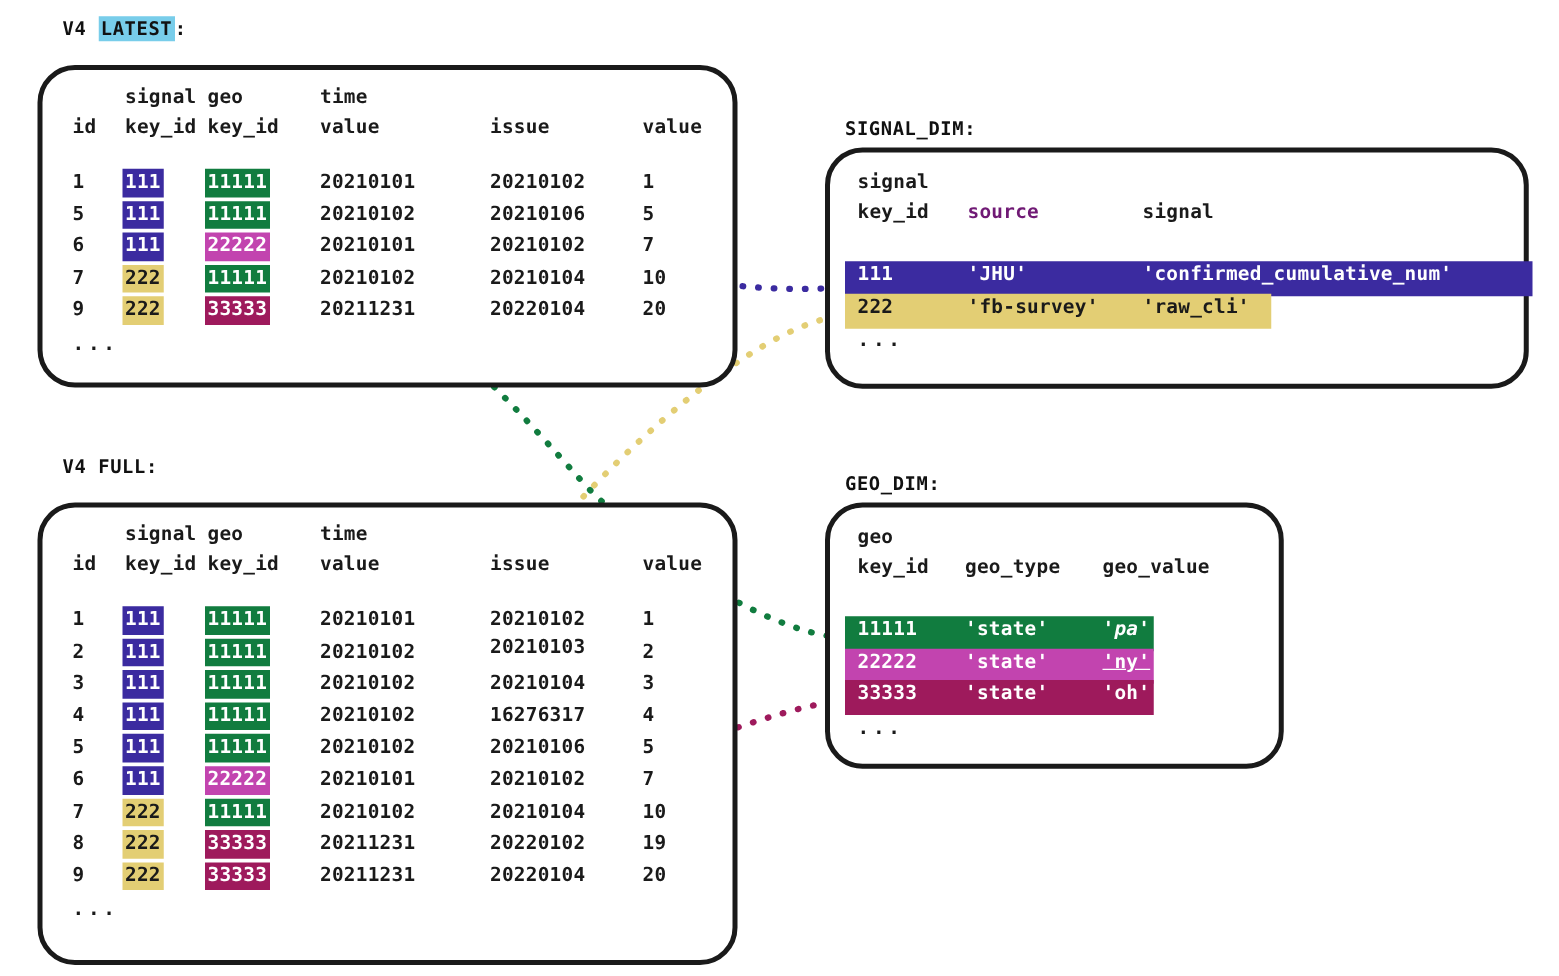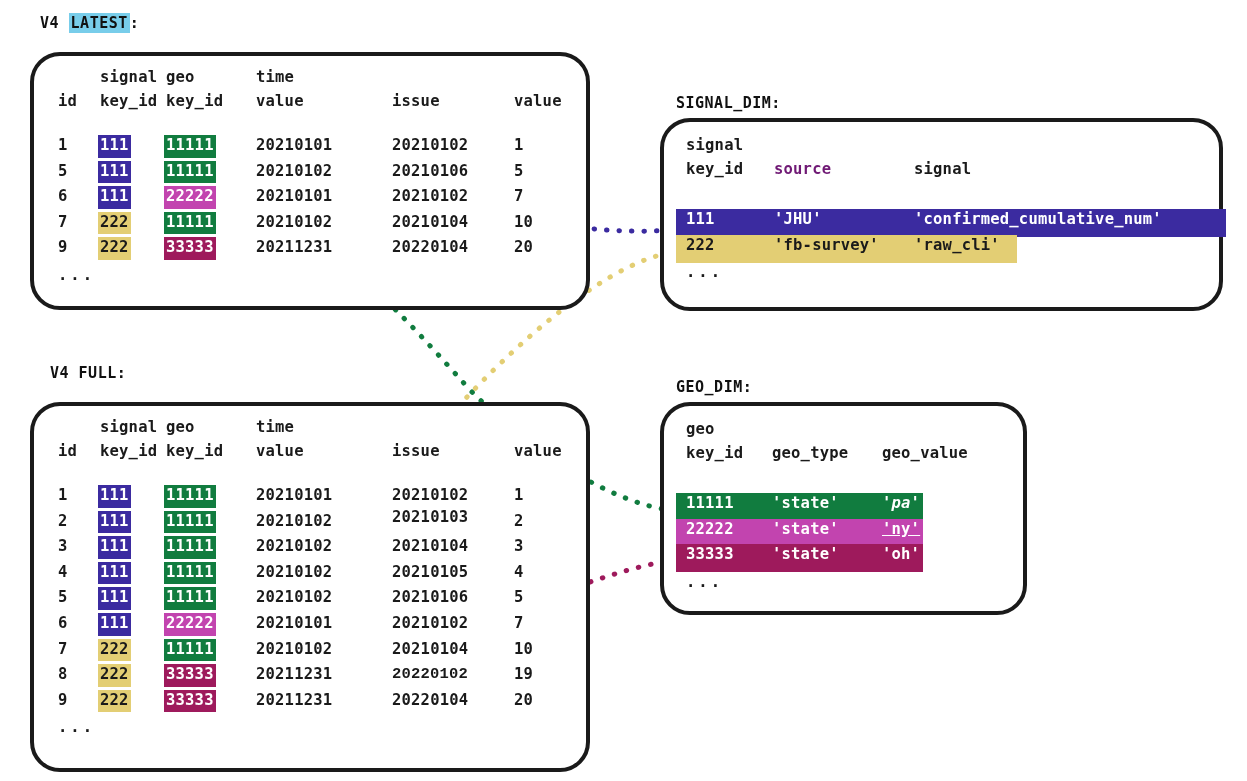--- a/index.html
+++ b/index.html
@@ -42,21 +42,21 @@
 
 <svg class="layer" id="wires" width="1247" height="781">
   <path d="M 140 150 C 300 150, 360 175, 470 205 C 580 235, 640 232, 672 230" fill="none" stroke="#3B2BA0" stroke-width="5" stroke-linecap="round" stroke-dasharray="0.5 12"></path>
   <path d="M 232 228 C 330 232, 380 290, 470 390 C 560 480, 640 508, 672 510" fill="none" stroke="#117C3F" stroke-width="5" stroke-linecap="round" stroke-dasharray="0.5 12"></path>
   <path d="M 140 667 C 240 667, 300 600, 420 450 C 520 330, 620 258, 672 253" fill="none" stroke="#E3CE74" stroke-width="5" stroke-linecap="round" stroke-dasharray="0.5 12"></path>
   <path d="M 232 687 C 340 682, 430 640, 540 600 C 630 566, 660 562, 672 561" fill="none" stroke="#9E1A5C" stroke-width="5" stroke-linecap="round" stroke-dasharray="0.5 12"></path>
 </svg>
 
 <div class="layer" id="content">
 
-  <div class="caption" style="left:40px;top:14px;"><span>V4 </span><span class="hl">LATEST</span><span>:</span></div>
+  <div class="caption" style="left:50px;top:14px;"><span>V4 </span><span class="hl">LATEST</span><span>:</span></div>
 
   <div class="tblbox" style="left:30px;top:52px;width:560px;height:258px;">
     <div class="grid" id="latest-grid">
         <div class="cell" style="left: 66px; top: 14px; color: rgb(26, 26, 26);">signal</div>
         <div class="cell" style="left: 132px; top: 14px; color: rgb(26, 26, 26);">geo</div>
         <div class="cell" style="left: 222px; top: 14px; color: rgb(26, 26, 26);">time</div>
         <div class="cell" style="left: 24px; top: 38px; color: rgb(26, 26, 26);">id</div>
         <div class="cell" style="left: 66px; top: 38px; color: rgb(26, 26, 26);">key_id</div>
         <div class="cell" style="left: 132px; top: 38px; color: rgb(26, 26, 26);">key_id</div>
         <div class="cell" style="left: 222px; top: 38px; color: rgb(26, 26, 26);">value</div>
@@ -124,21 +124,21 @@
         <div class="cell" style="left: 24px; top: 133.2px; color: rgb(26, 26, 26);">3</div>
         <div class="cell sw" style="left: 64px; top: 130.2px; background: rgb(59, 43, 160); color: rgb(255, 255, 255);">111</div>
         <div class="cell sw" style="left: 130px; top: 130.2px; background: rgb(17, 124, 63); color: rgb(255, 255, 255);">11111</div>
         <div class="cell" style="left: 222px; top: 133.2px; color: rgb(26, 26, 26);">20210102</div>
         <div class="cell" style="left: 358px; top: 133.2px; color: rgb(26, 26, 26);">20210104</div>
         <div class="cell" style="left: 480px; top: 133.2px; color: rgb(26, 26, 26);">3</div>
         <div class="cell" style="left: 24px; top: 158.8px; color: rgb(26, 26, 26);">4</div>
         <div class="cell sw" style="left: 64px; top: 155.8px; background: rgb(59, 43, 160); color: rgb(255, 255, 255);">111</div>
         <div class="cell sw" style="left: 130px; top: 155.8px; background: rgb(17, 124, 63); color: rgb(255, 255, 255);">11111</div>
         <div class="cell" style="left: 222px; top: 158.8px; color: rgb(26, 26, 26);">20210102</div>
-        <div class="cell" style="left: 358px; top: 158.8px; color: rgb(26, 26, 26);">20210105</div>
+        <div class="cell" style="left: 358px; top: 158.8px; color: rgb(26, 26, 26);">16276317</div>
         <div class="cell" style="left: 480px; top: 158.8px; color: rgb(26, 26, 26);">4</div>
         <div class="cell" style="left: 24px; top: 184.4px; color: rgb(26, 26, 26);">5</div>
         <div class="cell sw" style="left: 64px; top: 181.4px; background: rgb(59, 43, 160); color: rgb(255, 255, 255);">111</div>
         <div class="cell sw" style="left: 130px; top: 181.4px; background: rgb(17, 124, 63); color: rgb(255, 255, 255);">11111</div>
         <div class="cell" style="left: 222px; top: 184.4px; color: rgb(26, 26, 26);">20210102</div>
         <div class="cell" style="left: 358px; top: 184.4px; color: rgb(26, 26, 26);">20210106</div>
         <div class="cell" style="left: 480px; top: 184.4px; color: rgb(26, 26, 26);">5</div>
         <div class="cell" style="left: 24px; top: 210px; color: rgb(26, 26, 26);">6</div>
         <div class="cell sw" style="left: 64px; top: 207px; background: rgb(59, 43, 160); color: rgb(255, 255, 255);">111</div>
         <div class="cell sw" style="left: 130px; top: 207px; background: rgb(194, 68, 175); color: rgb(255, 255, 255);">22222</div>
@@ -148,21 +148,21 @@
         <div class="cell" style="left: 24px; top: 235.6px; color: rgb(26, 26, 26);">7</div>
         <div class="cell sw" style="left: 64px; top: 232.6px; background: rgb(227, 206, 116); color: rgb(26, 26, 26);">222</div>
         <div class="cell sw" style="left: 130px; top: 232.6px; background: rgb(17, 124, 63); color: rgb(255, 255, 255);">11111</div>
         <div class="cell" style="left: 222px; top: 235.6px; color: rgb(26, 26, 26);">20210102</div>
         <div class="cell" style="left: 358px; top: 235.6px; color: rgb(26, 26, 26);">20210104</div>
         <div class="cell" style="left: 480px; top: 235.6px; color: rgb(26, 26, 26);">10</div>
         <div class="cell" style="left: 24px; top: 261.2px; color: rgb(26, 26, 26);">8</div>
         <div class="cell sw" style="left: 64px; top: 258.2px; background: rgb(227, 206, 116); color: rgb(26, 26, 26);">222</div>
         <div class="cell sw" style="left: 130px; top: 258.2px; background: rgb(158, 26, 92); color: rgb(255, 255, 255);">33333</div>
         <div class="cell" style="left: 222px; top: 261.2px; color: rgb(26, 26, 26);">20211231</div>
-        <div class="cell" style="left: 358px; top: 261.2px; color: rgb(26, 26, 26); font-family: Liberation Mono, monospace;">20220102</div>
+        <div class="cell" style="left: 358px; top: 261.2px; color: rgb(26, 26, 26);">20220102</div>
         <div class="cell" style="left: 480px; top: 261.2px; color: rgb(26, 26, 26);">19</div>
         <div class="cell" style="left: 24px; top: 286.8px; color: rgb(26, 26, 26);">9</div>
         <div class="cell sw" style="left: 64px; top: 283.8px; background: rgb(227, 206, 116); color: rgb(26, 26, 26);">222</div>
         <div class="cell sw" style="left: 130px; top: 283.8px; background: rgb(158, 26, 92); color: rgb(255, 255, 255);">33333</div>
         <div class="cell" style="left: 222px; top: 286.8px; color: rgb(26, 26, 26);">20211231</div>
         <div class="cell" style="left: 358px; top: 286.8px; color: rgb(26, 26, 26);">20220104</div>
         <div class="cell" style="left: 480px; top: 286.8px; color: rgb(26, 26, 26);">20</div>
         <div class="cell" style="left: 24px; top: 314.4px; color: rgb(26, 26, 26); letter-spacing: 3px;">...</div>
       </div>
   </div>

